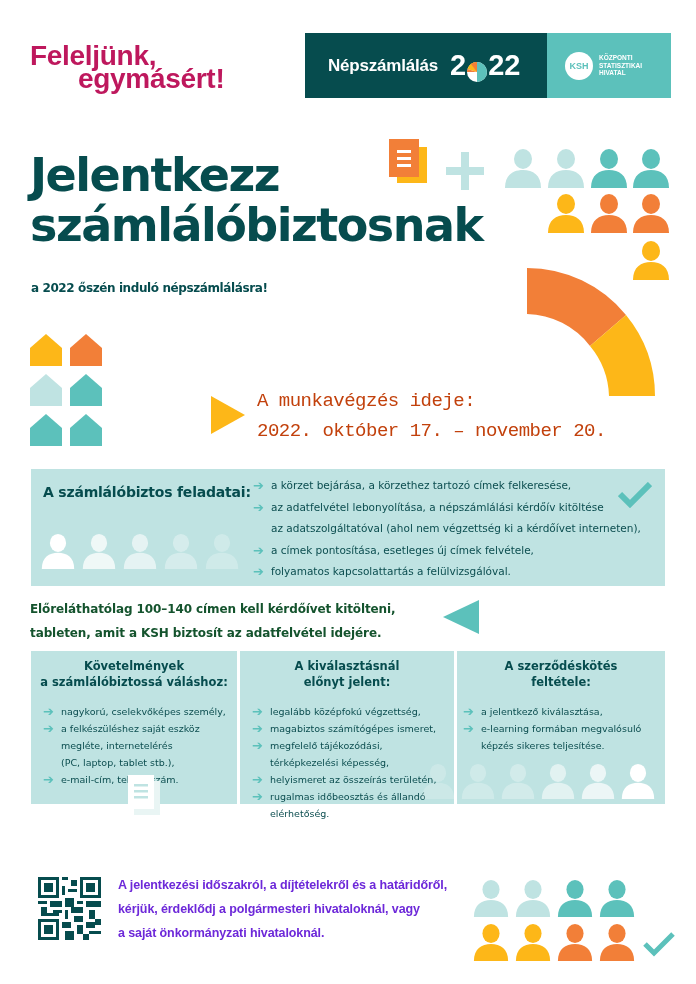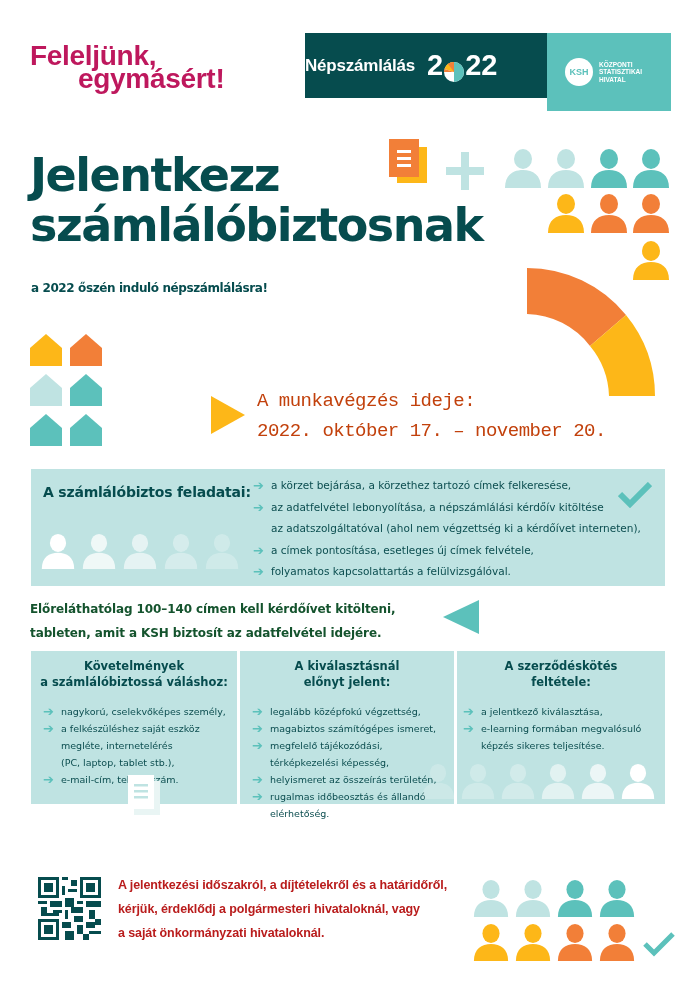--- a/index.html
+++ b/index.html
@@ -3,25 +3,25 @@
 <meta charset="utf-8">
 <style>
   * { box-sizing: border-box; margin: 0; padding: 0; }
   html, body { width: 696px; height: 984px; background: #ffffff; overflow: hidden; }
   body { position: relative; font-family: "DejaVu Sans", sans-serif; color: #0b4d4f; }
   .abs { position: absolute; }
 
   
   .slogan { left: 30px; top: 44px; font-family: "Liberation Sans", sans-serif; font-weight: bold; font-size: 28px; line-height: 23px; color: #be185d; letter-spacing: -0.3px; }
   .slogan .l2 { display: block; padding-left: 48px; }
-  .census-banner { left: 305px; top: 33px; width: 242px; height: 65px; background: #064c4e; display: flex; align-items: center; color: #fff; }
+  .census-banner { left: 305px; top: 33px; width: 242px; height: 65px; background: #064c4e; display: flex; align-items: center; padding-left: 23px; color: #fff; }
   .census-banner .word { font-family: "Liberation Sans", sans-serif; font-weight: bold; font-size: 17px; letter-spacing: -0.2px; }
   .census-banner .year { font-family: "Liberation Sans", sans-serif; font-weight: bold; font-size: 29px; margin-left: 12px; display: flex; align-items: center; letter-spacing: 0; }
   .year .o { display: inline-block; width: 20px; height: 20px; margin: 0 1px; position: relative; }
-  .ksh-box { left: 547px; top: 33px; width: 124px; height: 78px; background: #5cc1bb; display: flex; align-items: center; padding-left: 18px; gap: 6px; }
+  .ksh-box { left: 547px; top: 33px; width: 124px; height: 65px; background: #5cc1bb; display: flex; align-items: center; padding-left: 18px; gap: 6px; }
   .ksh-logo { width: 28px; height: 28px; border-radius: 50%; background: #fff; display: flex; align-items: center; justify-content: center; font-family: "Liberation Sans", sans-serif; font-weight: bold; font-size: 9px; color: #5cc1bb; }
   .ksh-name { font-family: "Liberation Sans", sans-serif; font-weight: bold; font-size: 6.5px; line-height: 7.5px; color: #fff; }
 
   
   .title { left: 30px; top: 150px; font-family: "DejaVu Sans", sans-serif; font-weight: bold; font-size: 46px; line-height: 50px; color: #064c4e; letter-spacing: -1.5px; }
   .subtitle { left: 31px; top: 281px; font-family: "DejaVu Sans", sans-serif; font-weight: bold; font-size: 12px; color: #064c4e; letter-spacing: -0.4px; }
 
   .doc-icon { left: 389px; top: 139px; }
   .plus-icon { left: 446px; top: 152px; }
   .person { position: absolute; }
@@ -43,21 +43,21 @@
 
   
   .panel { top: 651px; height: 153px; background: #bfe3e2; }
   .panel-head { position: absolute; top: 8px; left: 0; right: 0; text-align: center; font-weight: bold; font-size: 11.5px; line-height: 15.5px; color: #064c4e; }
   .panel-list { position: absolute; top: 52px; left: 12px; }
   .panel-list .bullet-line { font-size: 9.5px; line-height: 17px; }
   .panel-list .bullet-line.cont { padding-left: 18px; }
 
   
   .qr { left: 38px; top: 877px; width: 63px; height: 63px; }
-  .contact { left: 118px; top: 873px; font-family: "Liberation Sans", sans-serif; font-weight: bold; font-size: 12.5px; line-height: 24px; color: #b91c1c; letter-spacing: -0.1px; }
+  .contact { left: 118px; top: 873px; font-family: "Liberation Sans", sans-serif; font-weight: bold; font-size: 12.5px; line-height: 24px; color: #6d28d9; letter-spacing: -0.1px; }
 </style>
 </head>
 <body>
 
 <div class="abs slogan">
   <span>Feleljünk,</span>
   <span class="l2">egymásért!</span>
 </div>
 
 <div class="abs census-banner">

